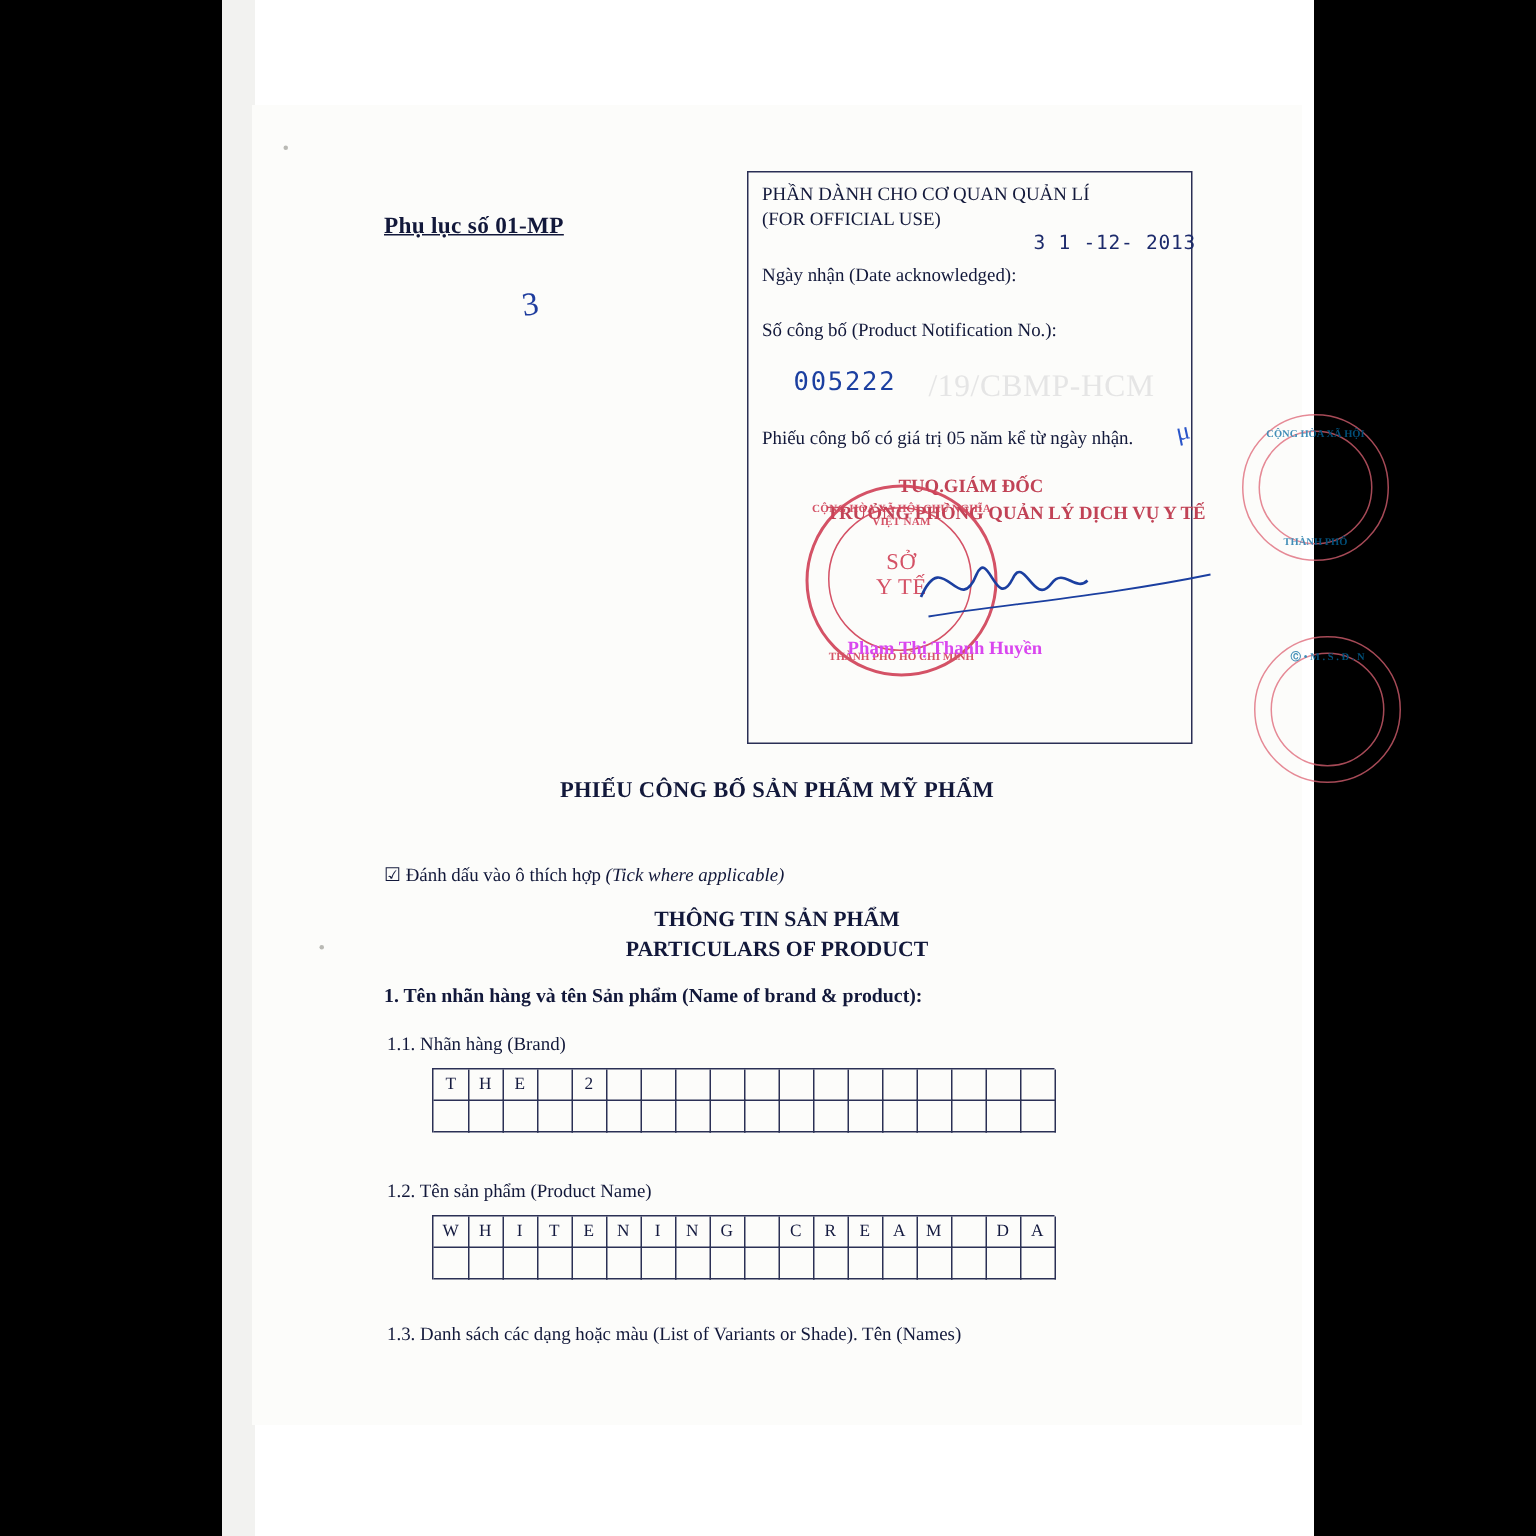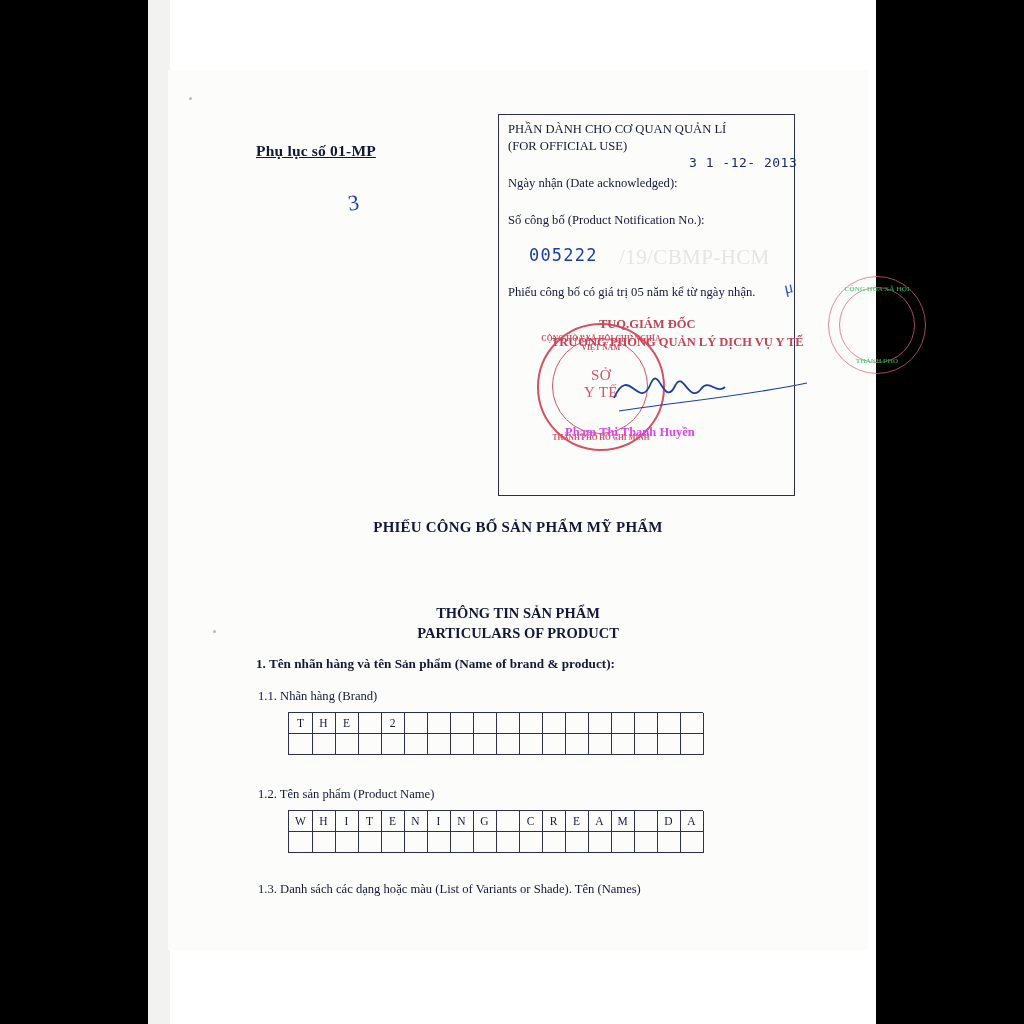--- a/index.html
+++ b/index.html
@@ -181,21 +181,21 @@
     position: absolute;
     left: 0; right: 0; bottom: 7px;
     text-align: center;
     font-size: 7.4px;
     font-weight: bold;
   }
   .stamp-side {
     position: absolute;
     border: 1.6px solid #de6374;
     border-radius: 50%;
-    color: #22c55e;
+    color: #0369a1;
     opacity: .75;
   }
   .stamp-side .srt { position:absolute; left:0; right:0; top:8px; text-align:center; font-size:7px; font-weight:bold;}
   .stamp-side .srb { position:absolute; left:0; right:0; bottom:8px; text-align:center; font-size:7px; font-weight:bold;}
   .stamp-side .sri { position:absolute; left:10px; top:10px; right:10px; bottom:10px; border:1px solid #de6374; border-radius:50%;}
 
   .tuq {
     position: absolute;
     left: 100px;
     top: 202px;
@@ -378,23 +378,33 @@
       </svg>
 
       <div class="signer-name">Phạm Thị Thanh Huyền</div>
     </div>
 
     <div class="stamp-side" style="left:660px;top:204px;width:96px;height:96px;">
       <div class="sri"></div>
       <div class="srt">CỘNG HÒA XÃ HỘI</div>
       <div class="srb">THÀNH PHỐ</div>
     </div>
+    <div class="stamp-side" style="left:668px;top:352px;width:96px;height:96px;">
+      <div class="sri"></div>
+      <div class="srt">Ⓒ • M . S . Đ . N</div>
+      <div class="srb"></div>
+    </div>
 
     <div class="title-vn">PHIẾU CÔNG BỐ SẢN PHẨM MỸ PHẨM</div>
 
+    <div class="tickline">
+      <span>☑</span>
+      <span>Đánh dấu vào ô thích hợp</span>
+      <span class="it">(Tick where applicable)</span>
+    </div>
 
     <div class="subtitle-vn">THÔNG TIN SẢN PHẨM</div>
     <div class="subtitle-en">PARTICULARS OF PRODUCT</div>
 
     <div class="sec1">1. Tên nhãn hàng và tên Sản phẩm (Name of brand &amp; product):</div>
 
     <div class="lbl-11">1.1. Nhãn hàng (Brand)</div>
     <div class="grid" id="grid-brand">
         <div class="cell">T</div>
         <div class="cell">H</div>

